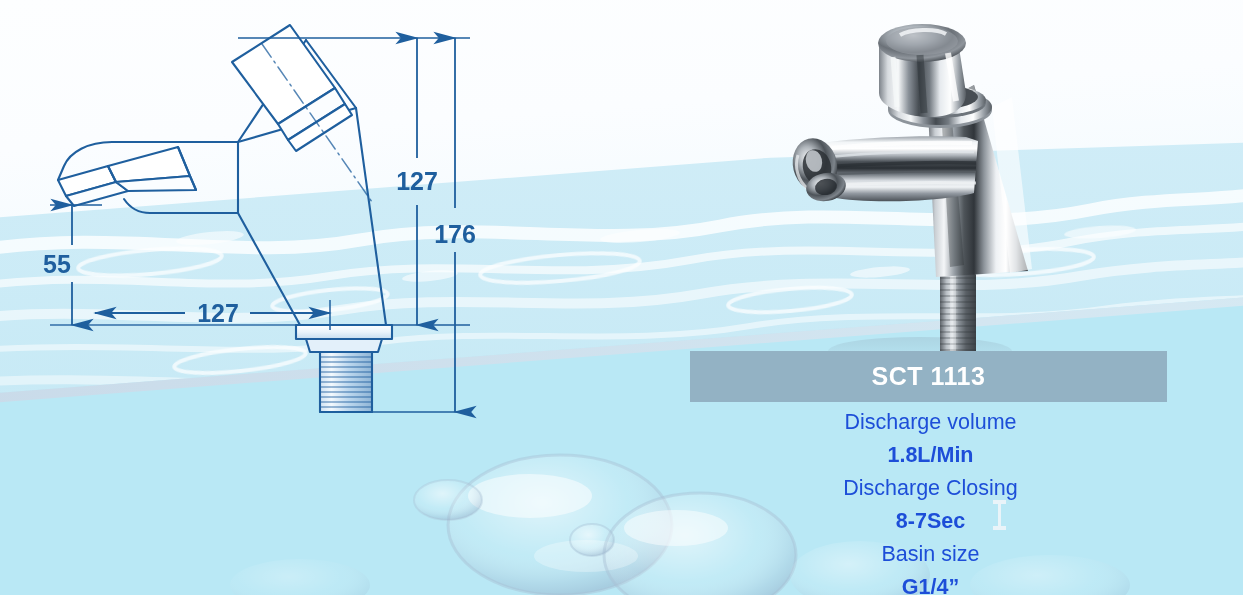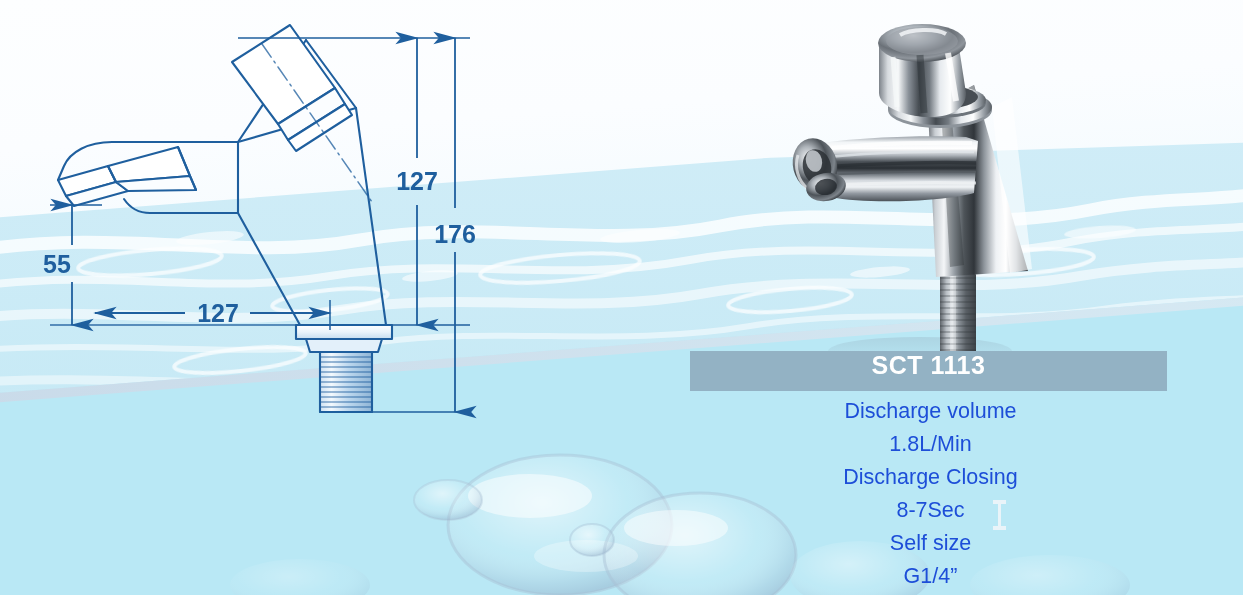--- a/index.html
+++ b/index.html
@@ -49,37 +49,37 @@
   #drawing{position:absolute;left:0;top:0;width:520px;height:450px;}
 
   
   #photo{position:absolute;left:760px;top:15px;width:300px;height:345px;}
 
   
   #spec-card{
     position:absolute;left:690px;top:351px;width:477px;
   }
   #model-band{
-    height:40px;background:#93b2c4;
-    display:flex;justify-content:center;
+    height:51px;background:#93b2c4;
+    display:flex;align-items:center;justify-content:center;
   }
   #model-code{
     color:#ffffff;font-size:25px;font-weight:bold;letter-spacing:.5px;
   }
   #product-name{
     margin-top:12px;text-align:center;
     color:#3f4448;font-size:20px;font-weight:bold;
   }
   #spec-rows{margin-top:4px;padding:0 18px 0 22px;}
   .spec-row{
     display:flex;justify-content:space-between;align-items:center;
     color:#1d4ed8;font-size:21.5px;line-height:33px;white-space:nowrap;flex-direction:column;
   }
   .spec-label{text-align:left;}
-  .spec-value{text-align:right;}
+  .spec-value{text-align:right;font-weight:bold;}
 
   
   #text-caret{
     position:absolute;left:993px;top:500px;width:12px;height:30px;
     opacity:.85;
   }
   #text-caret .bar{position:absolute;left:5px;top:3px;width:3px;height:25px;background:#f2f7fa;}
   #text-caret .cap-t{position:absolute;left:0;top:0;width:13px;height:4px;background:#f2f7fa;}
   #text-caret .cap-b{position:absolute;left:0;bottom:0;width:13px;height:4px;background:#f2f7fa;}
 </style>
@@ -454,21 +454,21 @@
         <span class="spec-label">Discharge volume</span>
         <span class="spec-value">1.8L/Min</span>
       </div>
 
       <div class="spec-row">
         <span class="spec-label">Discharge Closing</span>
         <span class="spec-value">8-7Sec</span>
       </div>
 
       <div class="spec-row">
-        <span class="spec-label">Self size</span>
+        <span class="spec-label">Basin size</span>
         <span class="spec-value">G1/4”</span>
       </div>
 
     </div>
   </div>
 
   <div id="text-caret">
     <div class="cap-t"></div>
     <div class="bar"></div>
     <div class="cap-b"></div>

